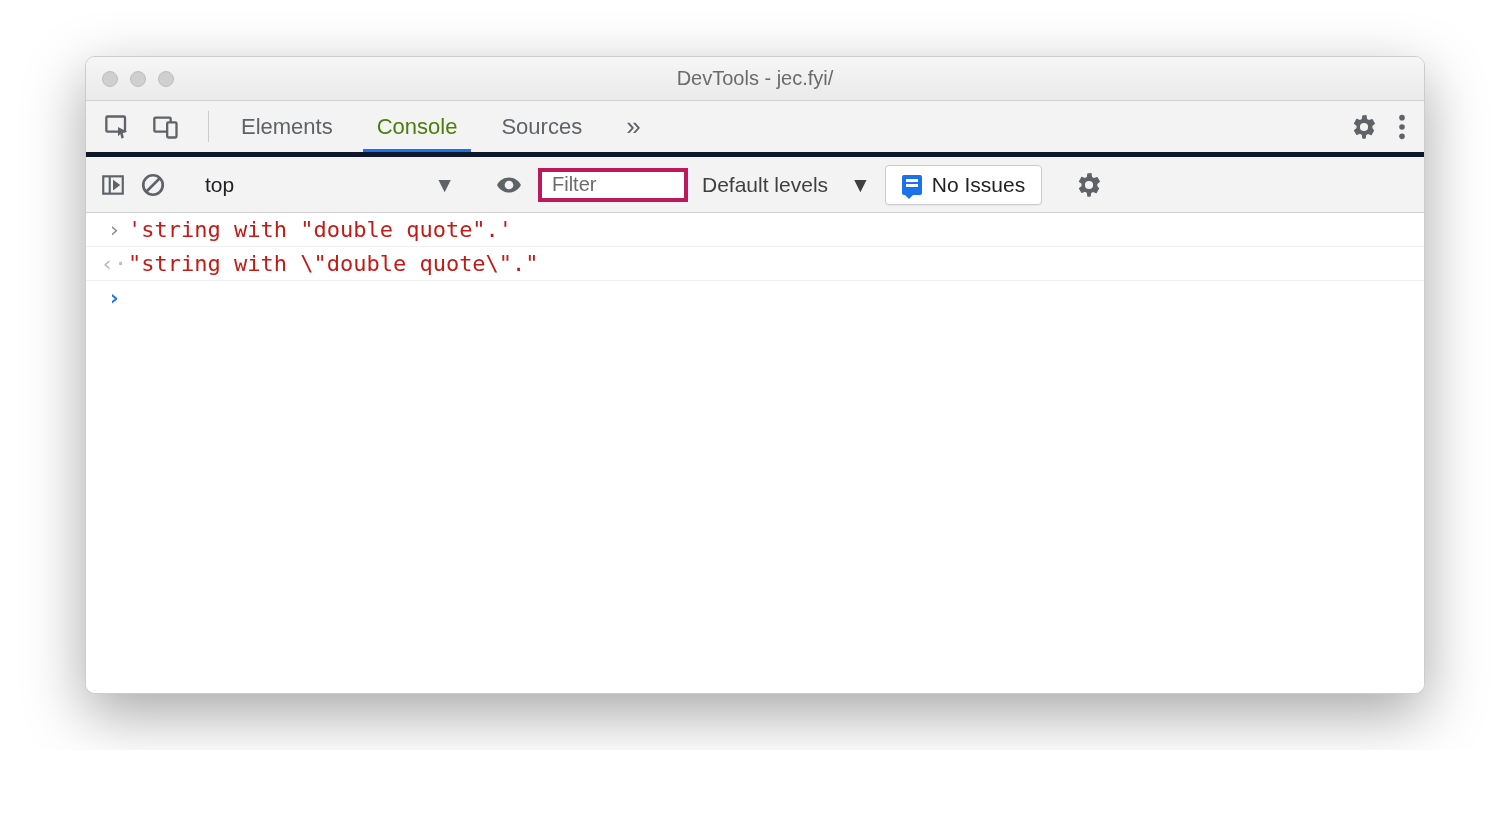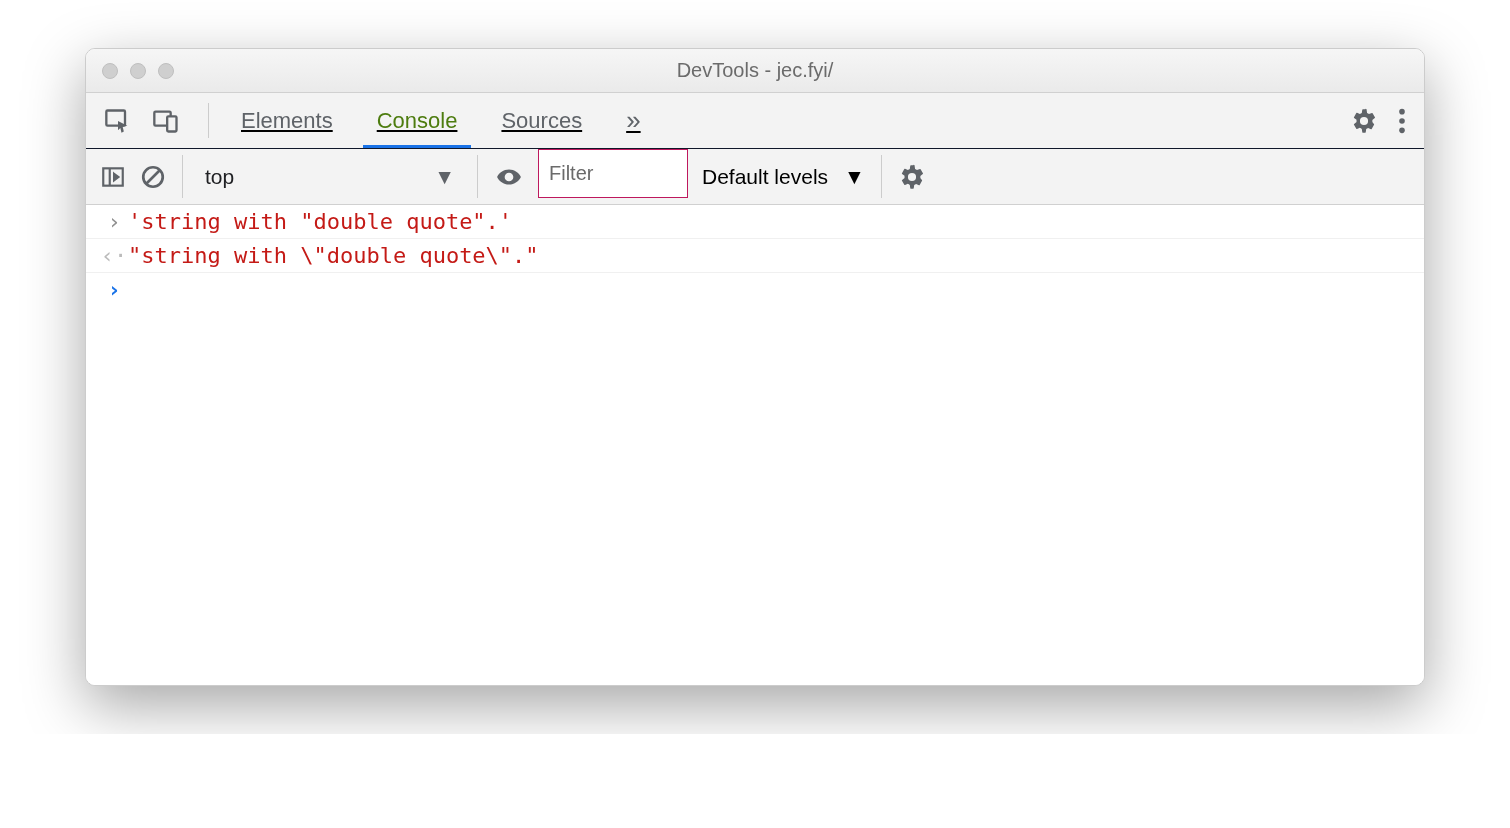--- a/index.html
+++ b/index.html
@@ -4,21 +4,21 @@
 <style>
   * { box-sizing: border-box; }
   body {
     margin: 0;
     padding: 40px;
     background: #fff;
     font-family: -apple-system, BlinkMacSystemFont, "Segoe UI", Helvetica, Arial, sans-serif;
   }
   .window {
     width: 1340px;
-    margin: 8px auto;
+    margin: 16px auto;
     border: 1px solid #ccc;
     border-radius: 10px;
     box-shadow: 0 20px 60px rgba(0,0,0,0.35);
     background: #fff;
     overflow: hidden;
   }
   
   .titlebar {
     height: 44px;
     background: linear-gradient(#f6f6f6, #eaeaea);
@@ -43,24 +43,23 @@
     left: 0; right: 0;
     text-align: center;
     color: #6b6b6b;
     font-size: 20px;
     pointer-events: none;
   }
   
   .tabs-bar {
     height: 56px;
     background: #f3f3f3;
-    border-bottom: 1px solid #0f172a;
+    border-bottom: 5px solid #0f172a;
     display: flex;
     align-items: stretch;
-    text-decoration: underline;
   }
   .tb-left {
     display: flex;
     align-items: center;
     gap: 20px;
     padding: 0 18px;
   }
   .icon-btn {
     display: inline-flex;
     align-items: center;
@@ -103,50 +102,51 @@
     align-items: center;
     gap: 20px;
     padding: 0 18px;
   }
   
   .sub-toolbar {
     height: 56px;
     background: #f3f3f3;
     border-bottom: 1px solid #d0d0d0;
     display: flex;
+    align-items: center;
     padding: 0 14px;
     gap: 14px;
     font-size: 21px;
     color: #5f6368;
   }
   .context-select {
     display: flex;
     align-items: center;
     gap: 200px;
     color: #202124;
     padding: 0 6px;
   }
   .dropdown-caret {
     color: #5f6368;
   }
   .filter-input {
-    height: 49px;
-    border: 1px solid #be185d;
+    height: 34px;
+    border: 4px solid #be185d;
     background: #fff;
     font-size: 20px;
     padding: 0 10px;
     width: 150px;
     color: #303030;
   }
   .filter-input::placeholder { color: #6b6b6b; }
   .levels {
     display: flex;
     align-items: center;
-    gap: 16px;
-    color: #000000;
+    gap: 22px;
+    color: #404040;
   }
   .issues-btn {
     height: 40px;
     border: 1px solid #ccc;
     border-radius: 4px;
     background: #fff;
     display: flex;
     align-items: center;
     gap: 10px;
     padding: 0 16px;
@@ -292,20 +292,24 @@
     <span class="icon-btn">
       <svg width="30" height="26" viewBox="0 0 24 24" fill="#5f6368">
           <path d="M12 5C7 5 2.73 8.11 1 12c1.73 3.89 6 7 11 7s9.27-3.11 11-7C21.27 8.11 17 5 12 5Zm0 11a4 4 0 1 1 4-4 4 4 0 0 1-4 4Z"></path>
         </svg>
     </span>
     <input class="filter-input" placeholder="Filter" style="">
     <div class="levels">
       <span>Default levels</span>
       <span>▼</span>
     </div>
+    <button class="issues-btn">
+      <span class="issue-glyph"></span>
+      <span>No Issues</span>
+    </button>
     <div class="divider" style="margin:6px 2px;"></div>
     <span class="icon-btn">
       <svg width="28" height="28" viewBox="0 0 24 24" fill="#5f6368">
           <path d="M19.14,12.94a7.14,7.14,0,0,0,.05-.94,7.14,7.14,0,0,0-.05-.94l2.11-1.65a.5.5,0,0,0,.12-.64l-2-3.46a.5.5,0,0,0-.61-.22l-2.49,1a7,7,0,0,0-1.62-.94l-.38-2.65A.5.5,0,0,0,13,2H11a.5.5,0,0,0-.5.42L10.12,5.07a7,7,0,0,0-1.62.94l-2.49-1a.5.5,0,0,0-.61.22l-2,3.46a.5.5,0,0,0,.12.64L5.63,11a7.14,7.14,0,0,0-.05.94,7.14,7.14,0,0,0,.05.94L3.52,14.53a.5.5,0,0,0-.12.64l2,3.46a.5.5,0,0,0,.61.22l2.49-1a7,7,0,0,0,1.62.94l.38,2.65A.5.5,0,0,0,11,22h2a.5.5,0,0,0,.5-.42l.38-2.65a7,7,0,0,0,1.62-.94l2.49,1a.5.5,0,0,0,.61-.22l2-3.46a.5.5,0,0,0-.12-.64ZM12,15.5A3.5,3.5,0,1,1,15.5,12,3.5,3.5,0,0,1,12,15.5Z"></path>
         </svg>
     </span>
   </div>
 
   <div class="console-body">
     <div class="line">

